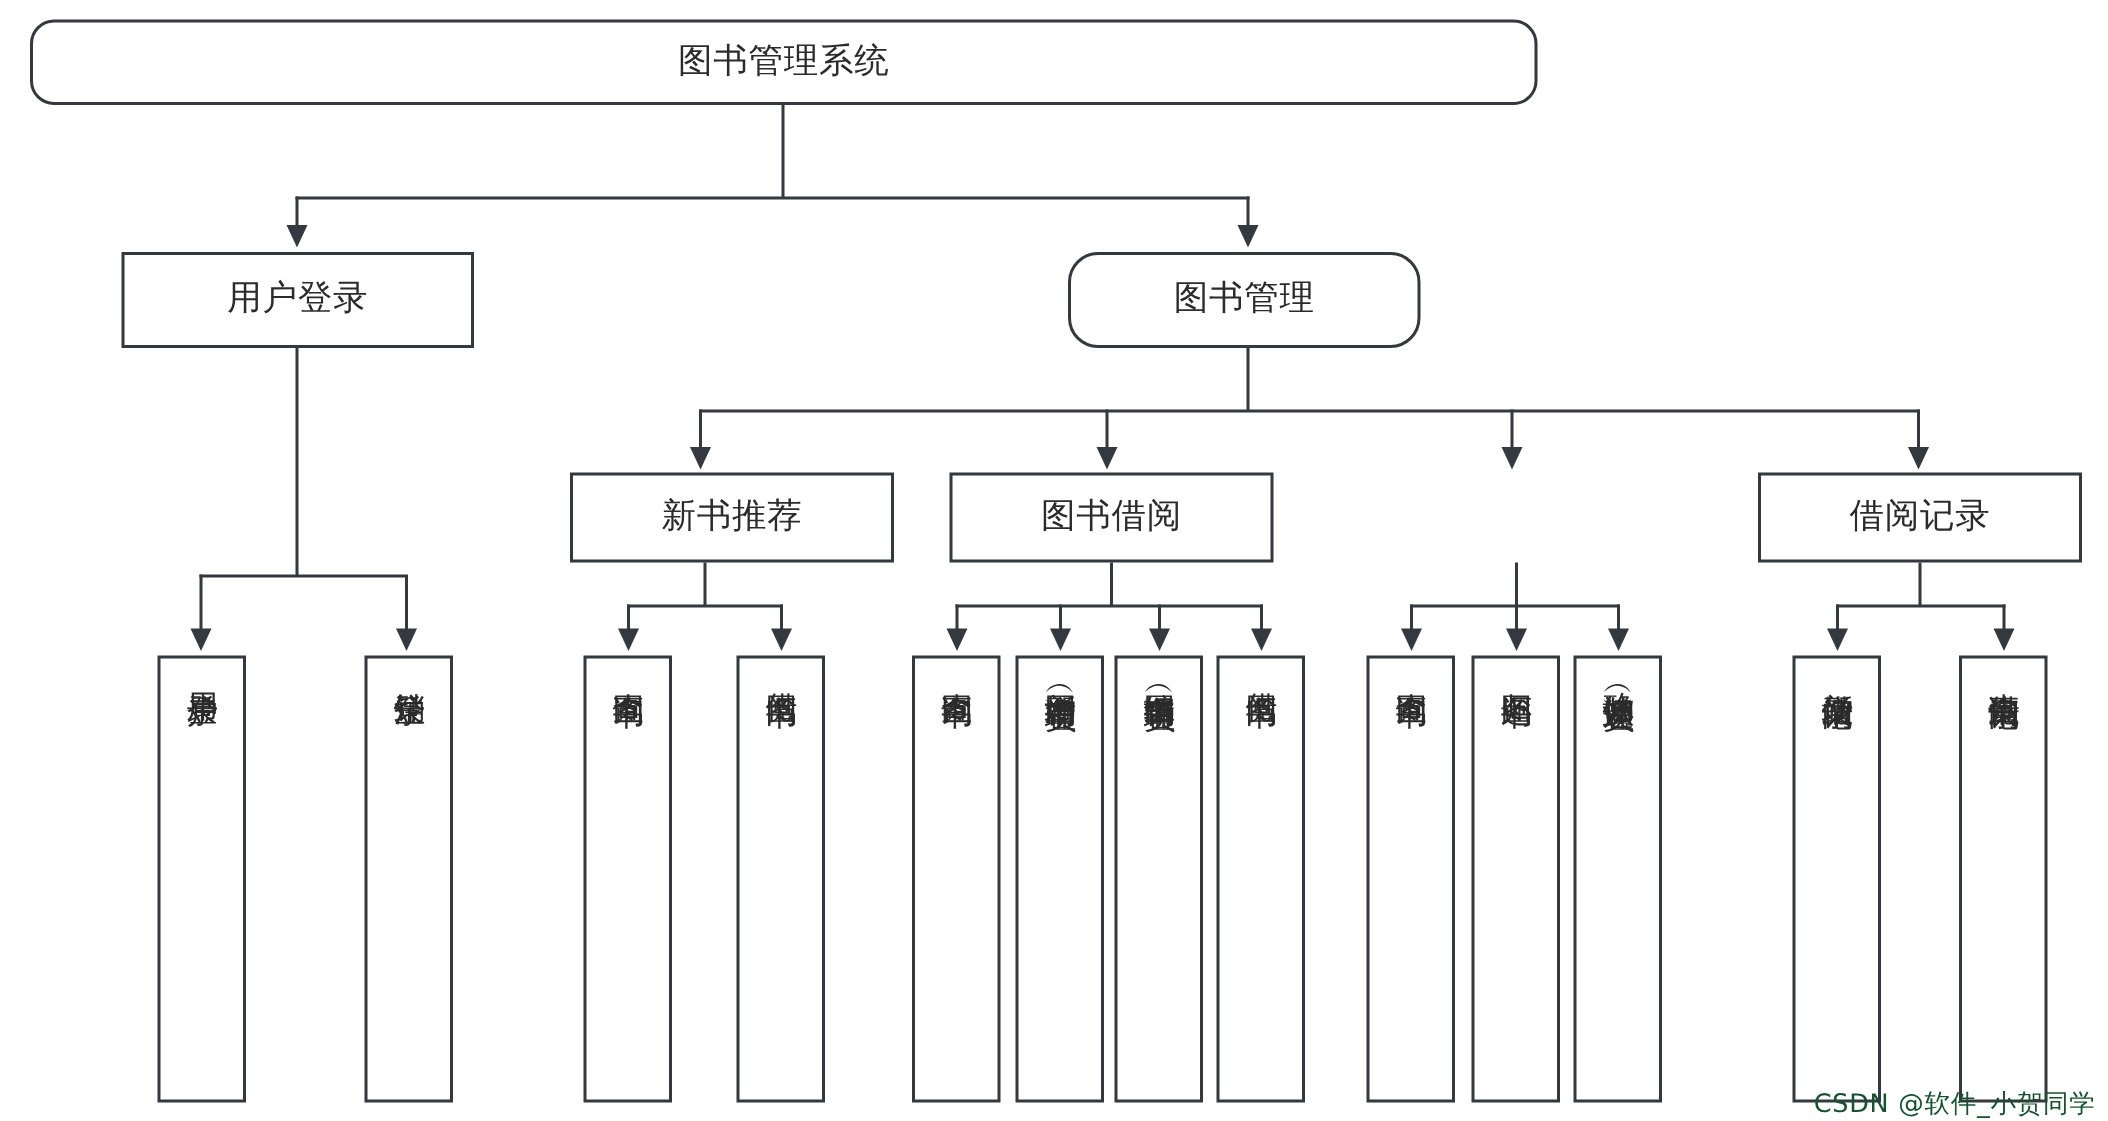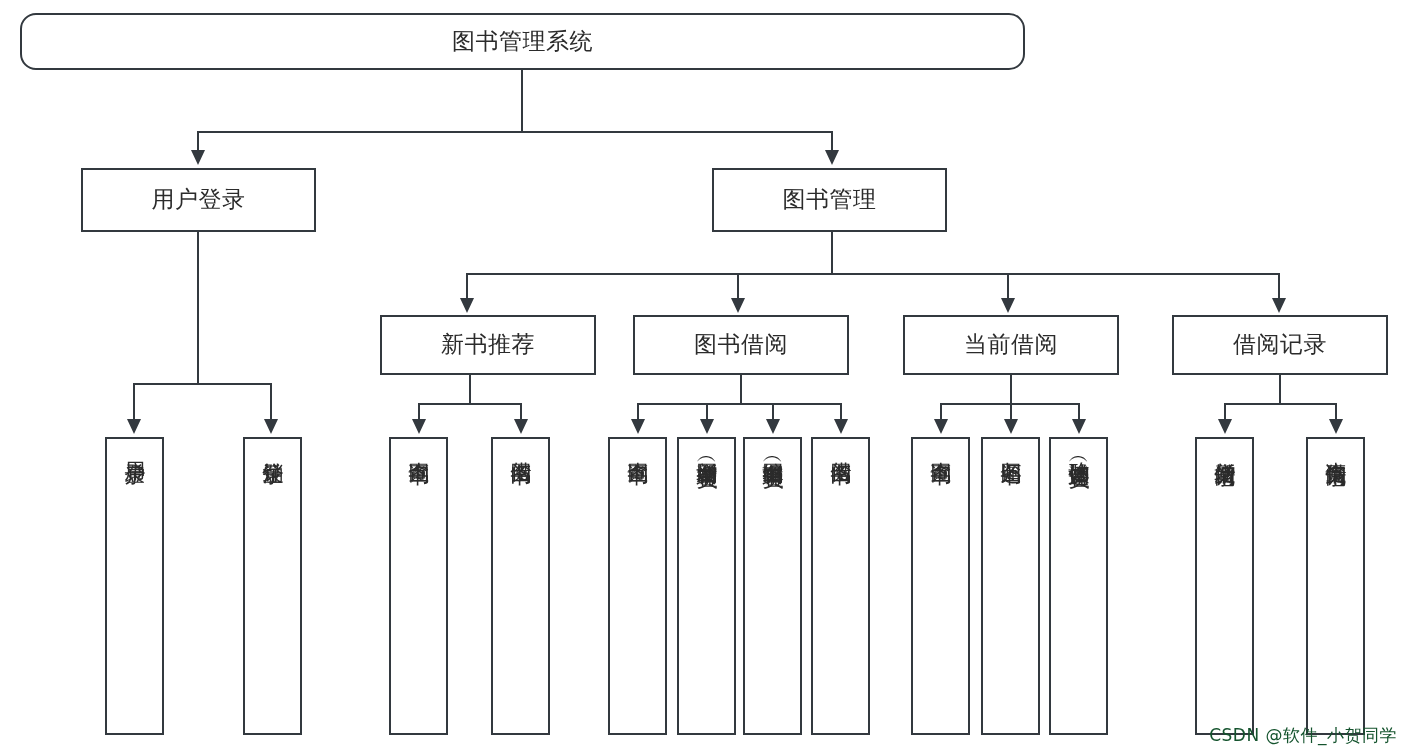--- a/index.html
+++ b/index.html
@@ -84,21 +84,21 @@
   <div class="edge edge-v" style="left:521px; top:70px; width:2px; height:62px;"></div>
   <div class="edge edge-h" style="left:197px; top:131px; width:636px; height:2px;"></div>
   <div class="edge edge-v" style="left:197px; top:131px; width:2px; height:22px;"></div>
   <div class="arrow" style="left:191px; top:150px;"></div>
   <div class="edge edge-v" style="left:831px; top:131px; width:2px; height:22px;"></div>
   <div class="arrow" style="left:825px; top:150px;"></div>
 
   <div class="node node-h" style="left:81px; top:168px; width:235px; height:64px;">
     <span>用户登录</span>
   </div>
-  <div class="node node-h" style="left:712px; top:168px; width:235px; height:64px;">
+  <div class="node node-h" style="left:712px; top:168px; width:235px; height:64px;border-radius:20px;">
     <span>图书管理</span>
   </div>
 
   <div class="edge edge-v" style="left:197px; top:232px; width:2px; height:152px;"></div>
   <div class="edge edge-h" style="left:133px; top:383px; width:137px; height:2px;"></div>
   <div class="edge edge-v" style="left:133px; top:383px; width:2px; height:37px;"></div>
   <div class="arrow" style="left:127px; top:419px;"></div>
   <div class="edge edge-v" style="left:270px; top:383px; width:2px; height:37px;"></div>
   <div class="arrow" style="left:264px; top:419px;"></div>
 
@@ -112,23 +112,20 @@
   <div class="arrow" style="left:1001px; top:298px;"></div>
   <div class="edge edge-v" style="left:1278px; top:273px; width:2px; height:27px;"></div>
   <div class="arrow" style="left:1272px; top:298px;"></div>
 
   <div class="node node-h" style="left:380px; top:315px; width:216px; height:60px;">
     <span>新书推荐</span>
   </div>
   <div class="node node-h" style="left:633px; top:315px; width:216px; height:60px;">
     <span>图书借阅</span>
   </div>
-  <div class="node node-h" style="left:903px; top:315px; width:216px; height:60px;">
-    <span>当前借阅</span>
-  </div>
   <div class="node node-h" style="left:1172px; top:315px; width:216px; height:60px;">
     <span>借阅记录</span>
   </div>
 
   <div class="edge edge-v" style="left:469px; top:375px; width:2px; height:29px;"></div>
   <div class="edge edge-h" style="left:418px; top:403px; width:104px; height:2px;"></div>
   <div class="edge edge-v" style="left:418px; top:403px; width:2px; height:17px;"></div>
   <div class="arrow" style="left:412px; top:419px;"></div>
   <div class="edge edge-v" style="left:520px; top:403px; width:2px; height:17px;"></div>
   <div class="arrow" style="left:514px; top:419px;"></div>

